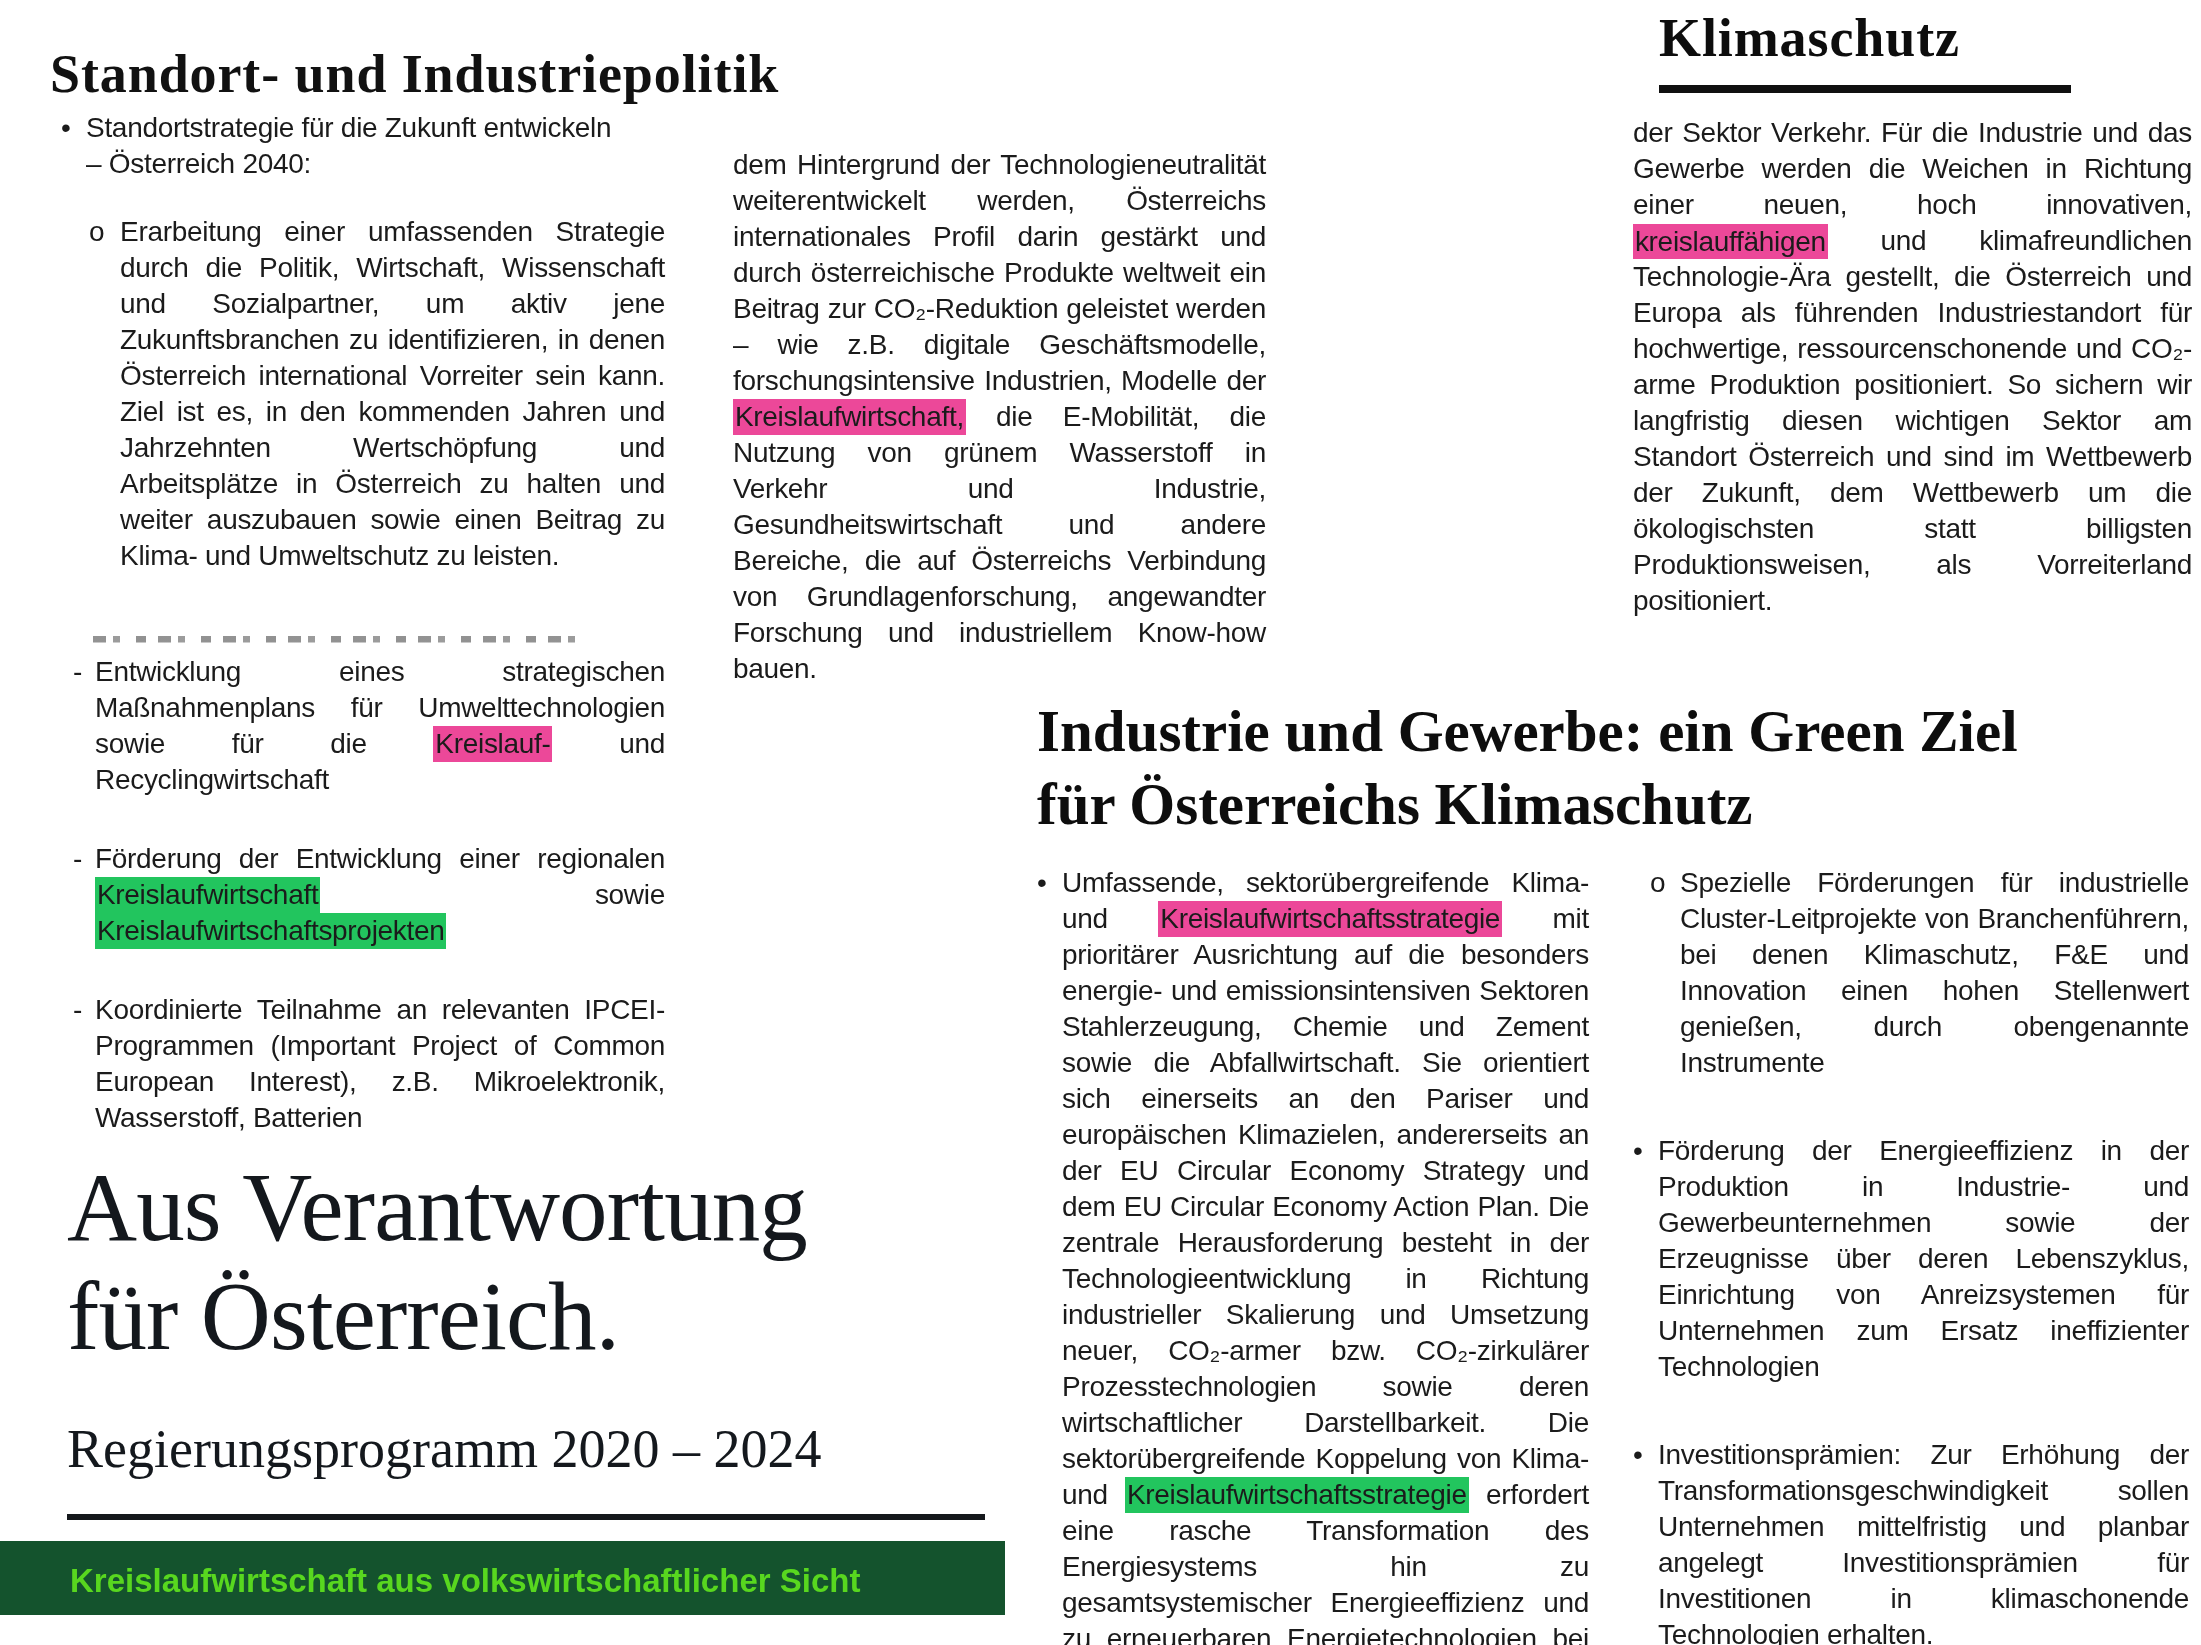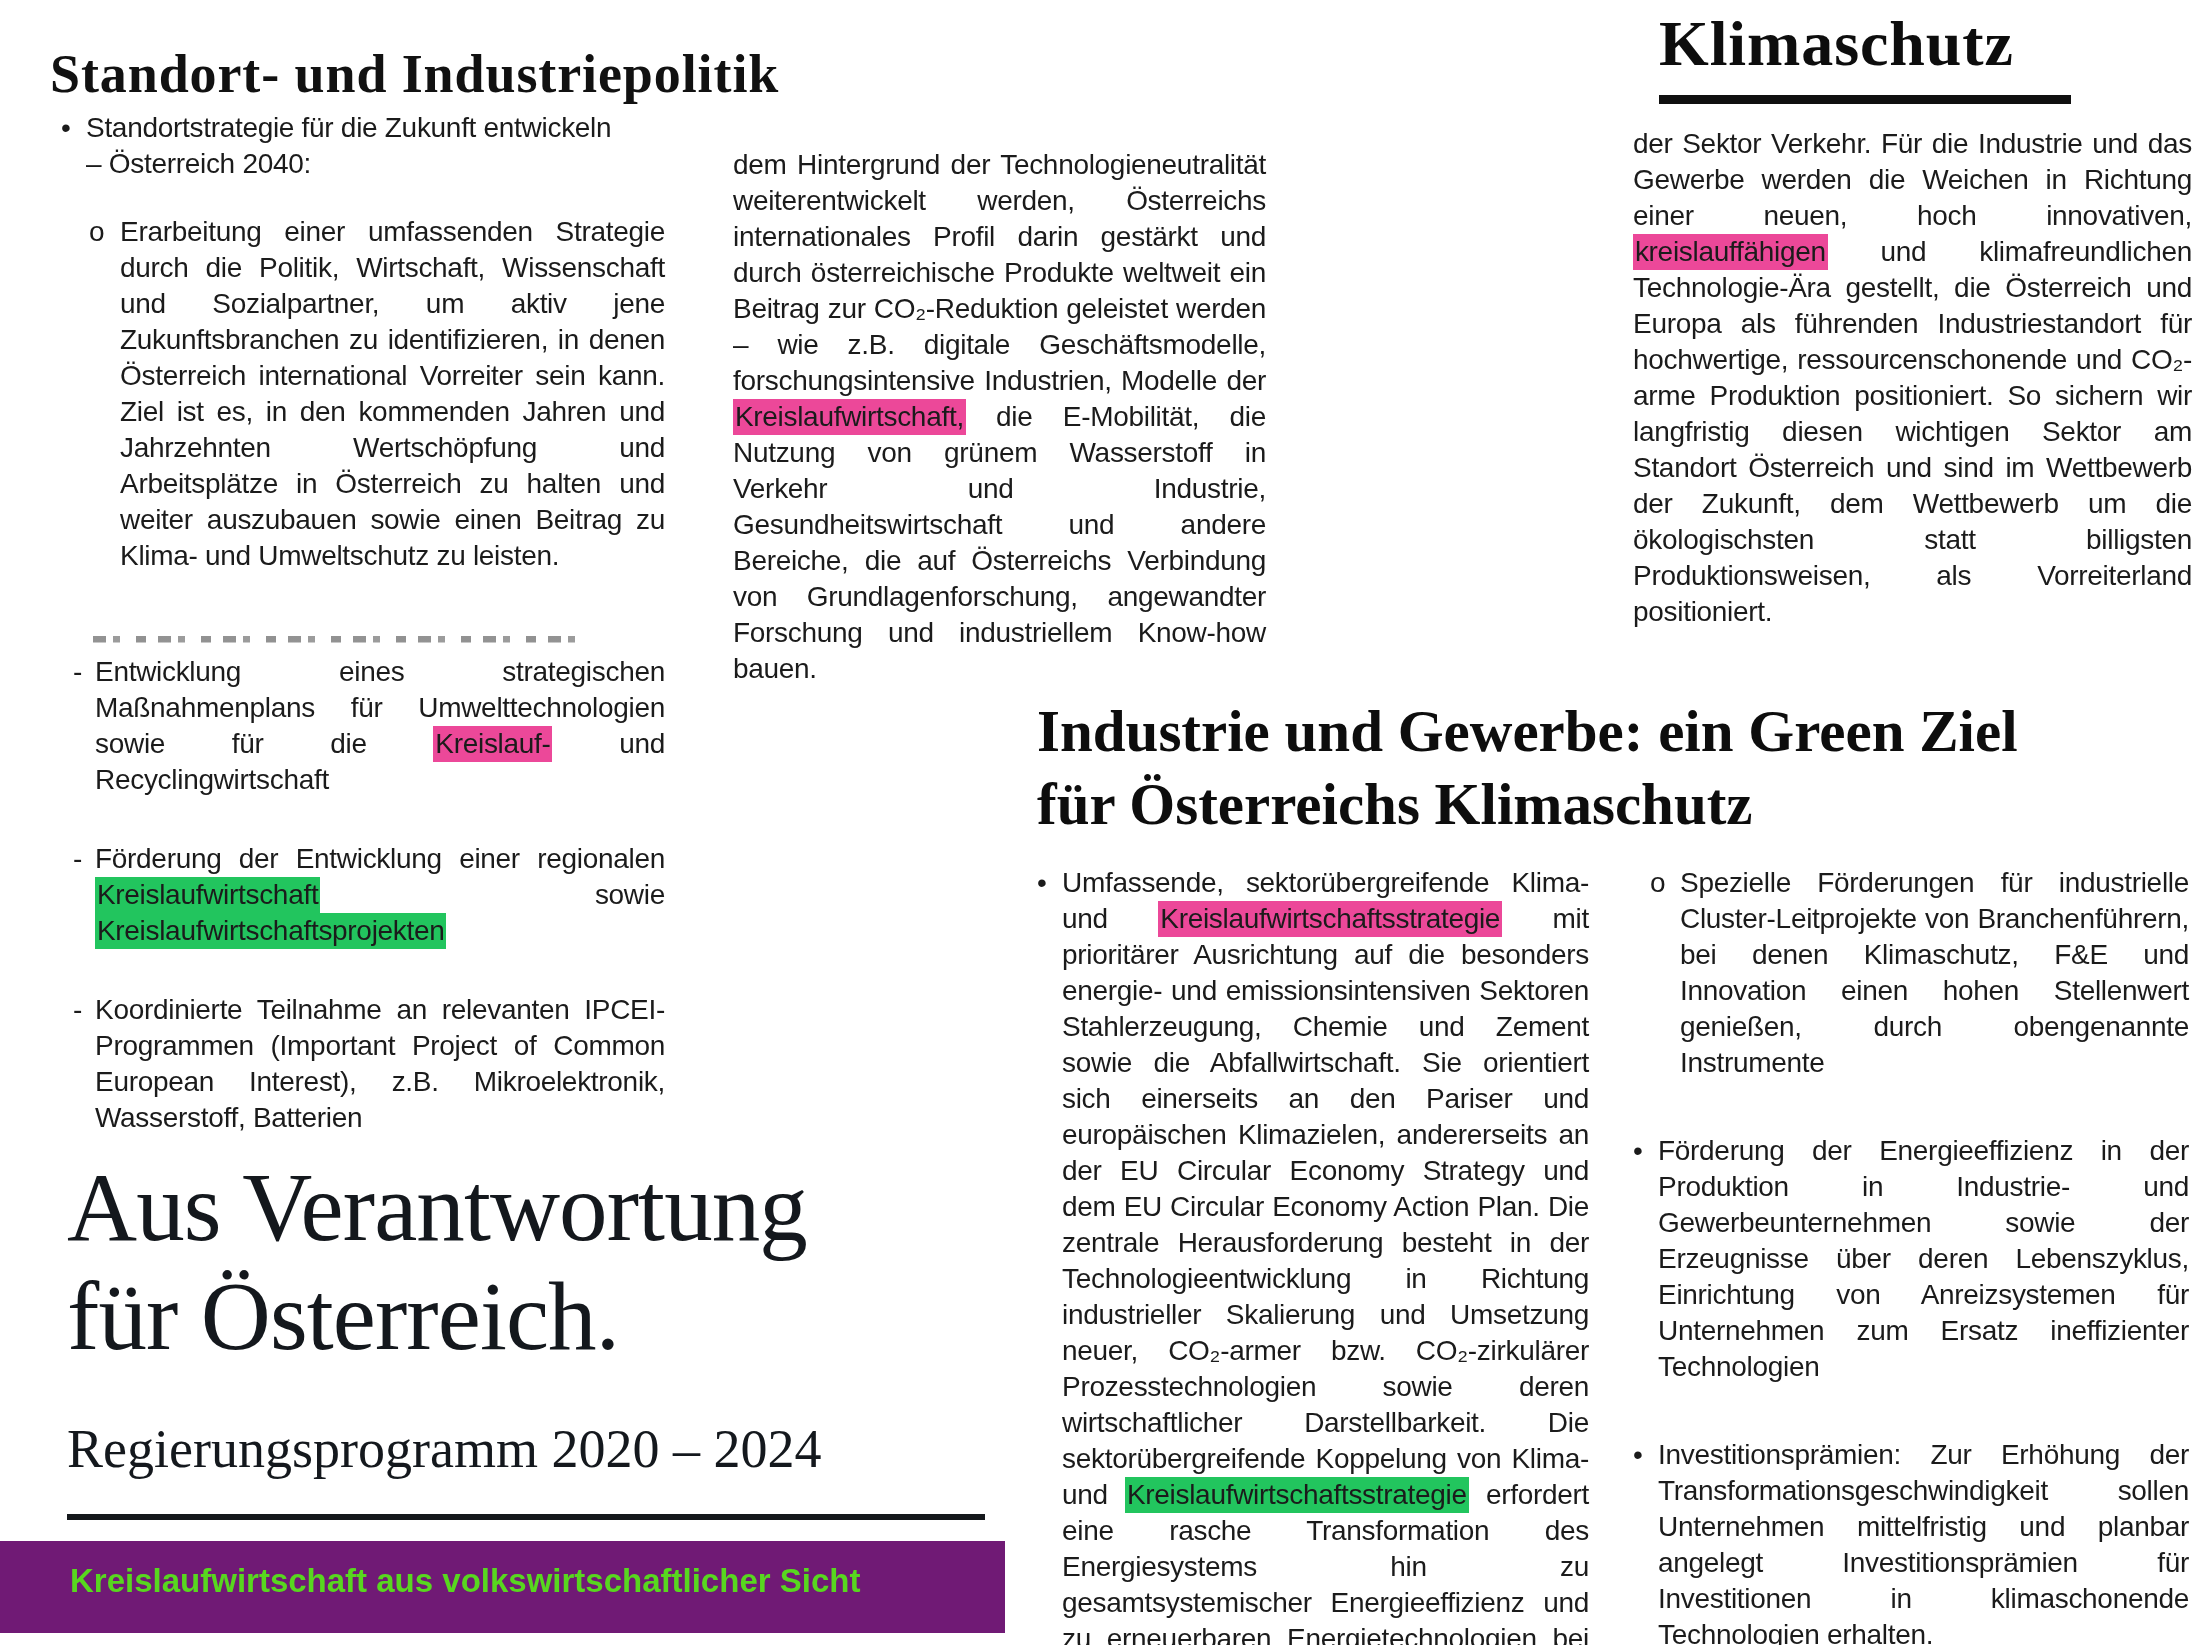--- a/index.html
+++ b/index.html
@@ -26,40 +26,40 @@
   .standort-list{position:absolute;left:61px;top:110px;width:604px;}
   .standort-list .bullet:nth-child(1){margin-bottom:32px;}
   .standort-list .bullet:nth-child(2){margin-bottom:80px;}
   .clipped-artifact{position:absolute;left:93px;top:636px;width:485px;height:11.2px;opacity:.55;overflow:hidden;
       background:repeating-linear-gradient(90deg,#3a3a3a 0 13px,transparent 13px 19.6px,#4a4a4a 19.6px 27px,transparent 27px 43px,#383838 43px 53px,transparent 53px 65px);
       background-size:100% 6.5px;background-repeat:no-repeat;}
   .mid-col{position:absolute;left:733px;top:147px;width:533px;}
 
   
   .klima{position:absolute;left:1633px;top:9.3px;width:559px;}
-  .klima-title{margin-left:26px;font-weight:bold;font-size:64px;line-height:1.08;color:#0d0d0d;letter-spacing:0.9px;}
+  .klima-title{margin-left:26px;font-weight:bold;font-size:54px;line-height:1.08;color:#0d0d0d;letter-spacing:0.9px;}
   .klima-rule{width:412px;height:8.4px;background:#101010;margin:17px 0 0 26px;}
   .klima-body{margin-top:22.4px;}
 
   
   .gd-title{position:absolute;left:1037px;top:695px;width:1165px;font-weight:bold;font-size:59px;line-height:1.24;color:#0d0d0d;}
   .gd-col1{position:absolute;left:1037px;top:865px;width:552px;}
   .gd-col2{position:absolute;left:1633px;top:865px;width:556px;}
   .gd-col2 .bullet{margin-bottom:52px;}
   .gd-col2 .lv1{padding-left:47px;}
   .gd-col2 .lv1>.marker{left:17px;}
 
   
   .branding{position:absolute;left:67px;top:1154px;width:925px;color:#14181d;}
   .branding .big{font-size:97px;line-height:1.12;letter-spacing:-0.9px;}
   .branding .program{font-size:54px;margin-top:47px;}
   .branding .rule{width:918px;border-top:6.5px solid #15181c;margin-top:34px;}
 
   
-  .footer{position:absolute;left:0;top:1541px;width:1005px;height:92px;background:#701a75;}
+  .footer{position:absolute;left:0;top:1541px;width:1005px;height:74px;background:#14532d;}
   .footer .inner{padding:18.6px 0 0 70px;color:#58d71f;font-weight:bold;font-size:33px;line-height:42px;}
   .footer .author{padding-left:54px;}
 </style>
 </head>
 <body>
 
 <div class="page">
 
   <div class="standort-title serif">Standort- und Industriepolitik</div>
 

